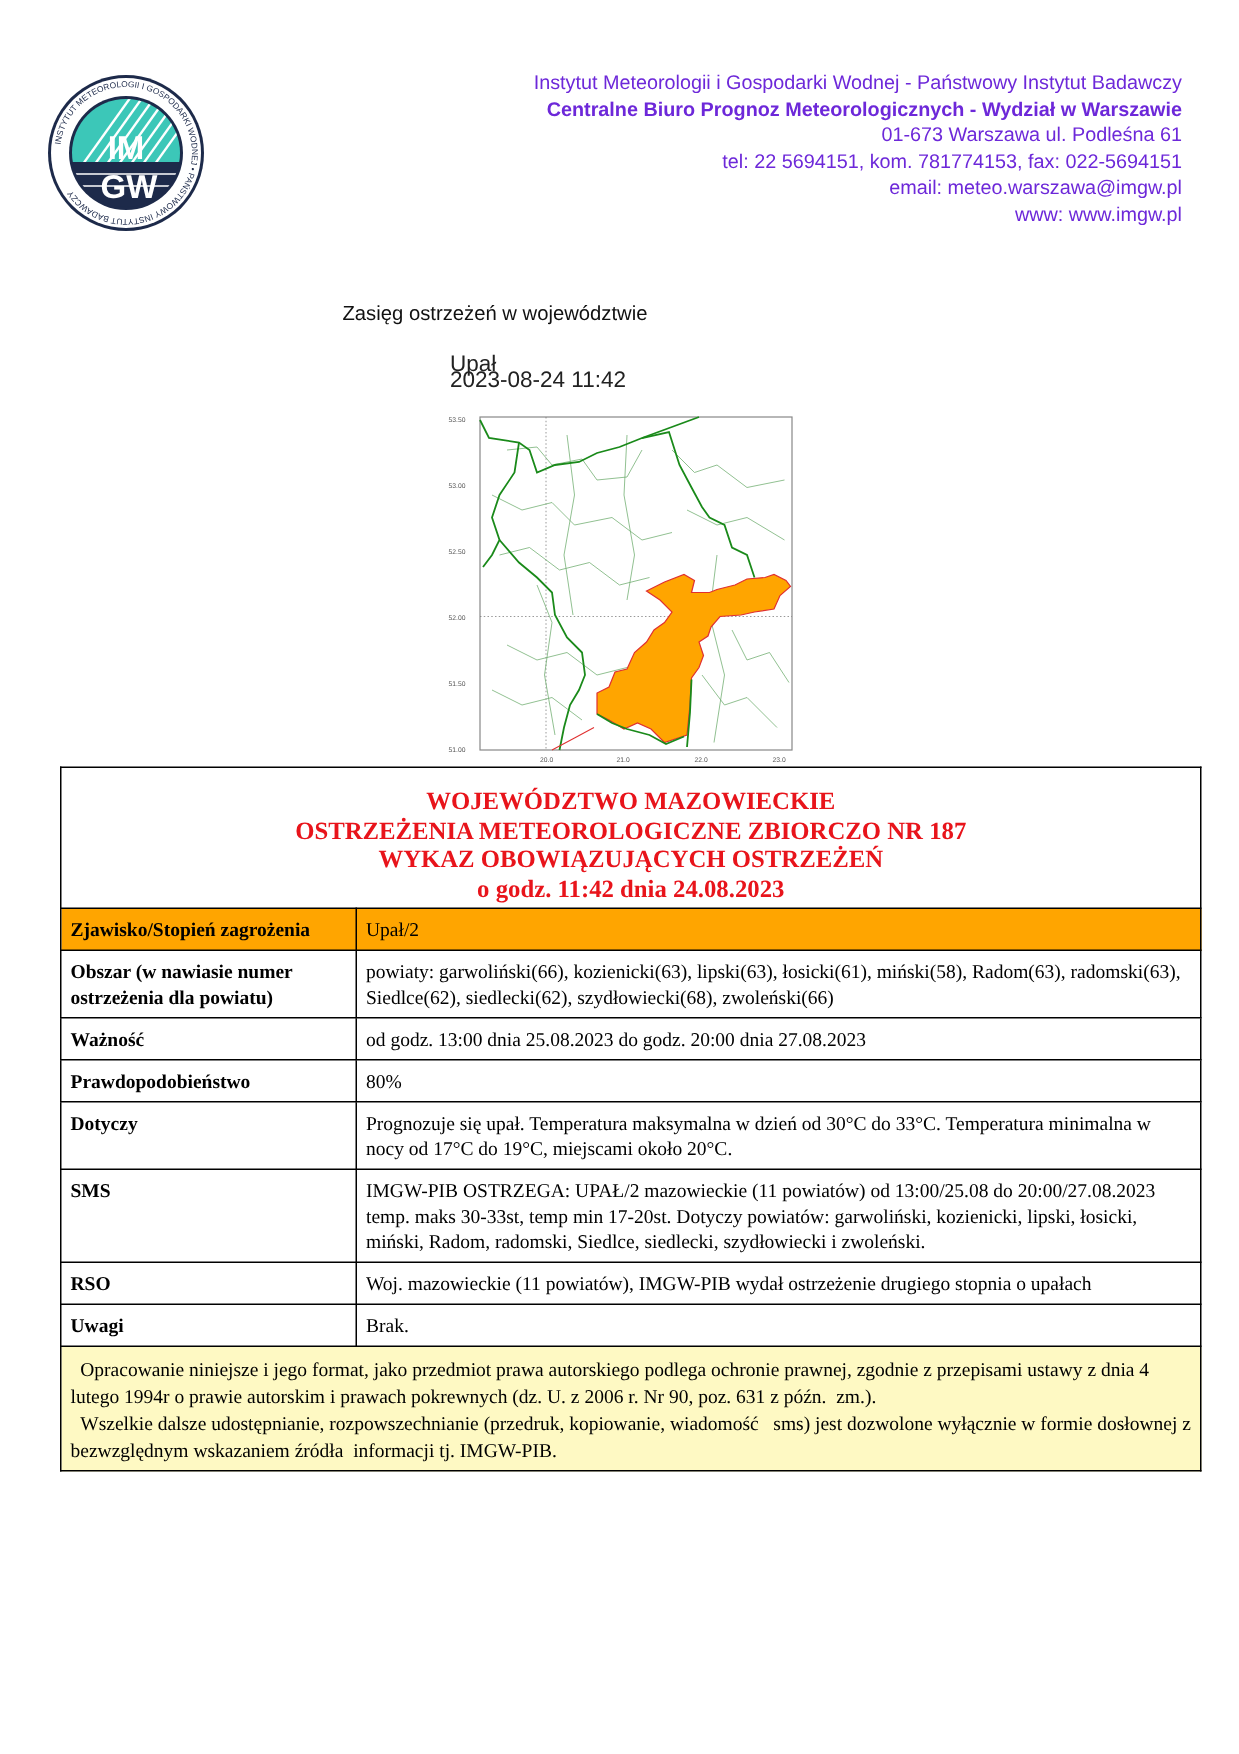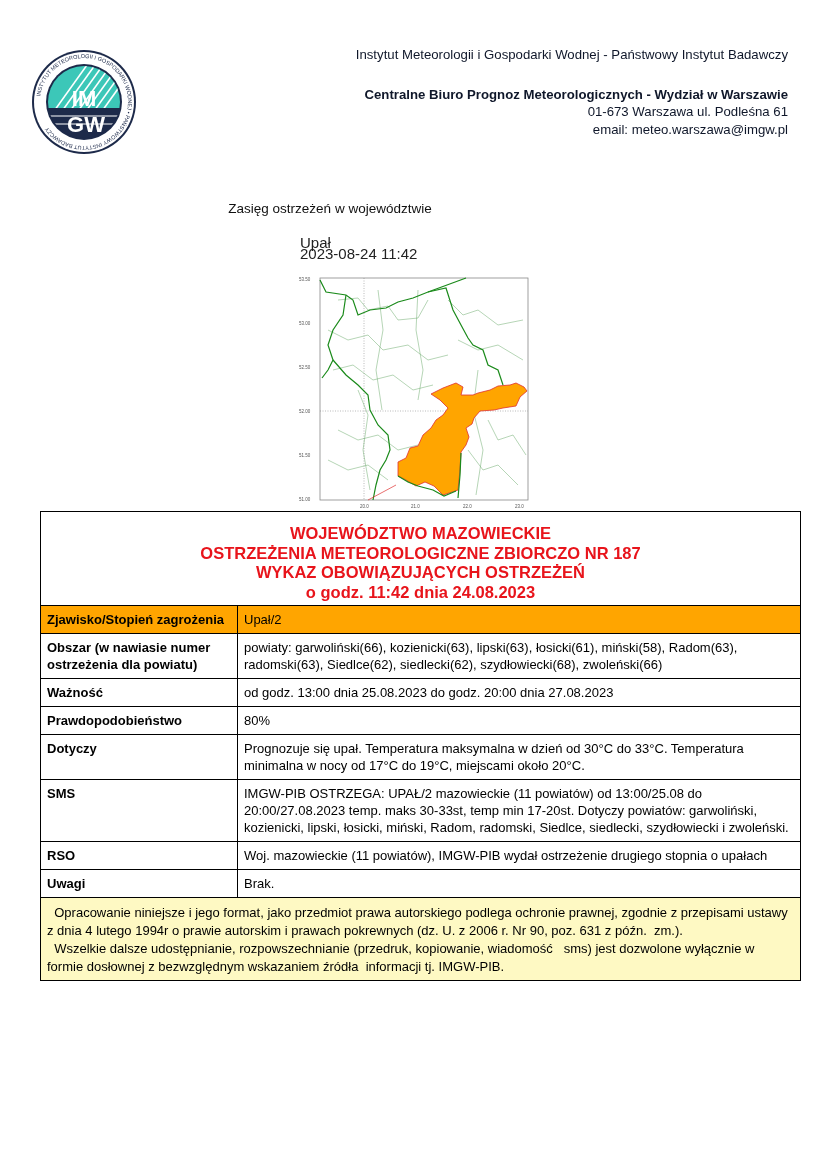--- a/index.html
+++ b/index.html
@@ -1,23 +1,23 @@
 <!DOCTYPE html>
 <html><head>
 <meta charset="utf-8">
 <style>
   html, body { margin: 0; padding: 0; background: #ffffff; }
   body { width: 826px; height: 1169px; position: relative; overflow: hidden; font-family: "Liberation Sans", sans-serif; }
   .logo { position: absolute; left: 30px; top: 48px; width: 108px; height: 108px; }
-  .header { position: absolute; right: 38px; top: 46px; text-align: right; color: #0f172a; font-family: "Liberation Sans", sans-serif; font-size: 13.2px; line-height: 17.6px; }
-  .header .bold { font-weight: bold; margin-top: 22px; }
+  .header { position: absolute; right: 38px; top: 46px; text-align: right; color: #6d28d9; font-family: "Liberation Sans", sans-serif; font-size: 13.2px; line-height: 17.6px; }
+  .header .bold { font-weight: bold; }
   .section-title { position: absolute; left: 0; width: 660px; top: 201px; text-align: center; font-size: 13.5px; color: #111; }
   .map-title { position: absolute; left: 300px; width: 226px; top: 237px; font-size: 15px; color: #222; line-height: 11px; }
   .map { position: absolute; left: 298px; top: 270px; width: 235px; height: 240px; }
-  .tbl { position: absolute; left: 40px; top: 511px; width: 761px; border: 1px solid #000; border-collapse: collapse; font-family: Liberation Sans, sans-serif; font-size: 13px; color: #000; }
+  .tbl { position: absolute; left: 40px; top: 511px; width: 761px; border: 1px solid #000; border-collapse: collapse; font-family: Liberation Serif, serif; font-size: 13px; color: #000; }
   .tbl td { border: 1px solid #000; vertical-align: top; padding: 18px 6px; }
   .tbl .title-cell { text-align: center; color: #e8141b; font-weight: bold; font-size: 16.5px; line-height: 19.5px; padding: 12px 0 3px 0; }
   .tbl .lbl { width: 184px; font-weight: bold; }
   .tbl .orange td { background: #ffa500; }
   .tbl .footer-cell { background: #fef9c3; padding: 6px 6px 4px 6px; line-height: 18px; }
   .row-pad { padding-top: 5px !important; padding-bottom: 5px !important; line-height: 17px; }
 </style>
 </head>
 <body>
 
@@ -53,21 +53,23 @@
     <text x="56" y="84" text-anchor="middle" font-family="Liberation Sans, sans-serif" font-weight="bold" font-size="22" fill="#ffffff">GW</text>
     <path id="ring" d="M 54 54 m -44 0 a 44 44 0 1 1 88 0 a 44 44 0 1 1 -88 0" fill="none"></path>
     <text font-family="Liberation Sans, sans-serif" font-size="5.6" fill="#1d2a4a"><textPath href="#ring" startOffset="2%">INSTYTUT METEOROLOGII I GOSPODARKI WODNEJ • PAŃSTWOWY INSTYTUT BADAWCZY</textPath></text>
   </svg>
 </div>
 
 <div class="header">
   <div>Instytut Meteorologii i Gospodarki Wodnej - Państwowy Instytut Badawczy</div>
   <div class="bold">Centralne Biuro Prognoz Meteorologicznych - Wydział w Warszawie</div>
   <div>01-673 Warszawa ul. Podleśna  61</div>
+  <div>tel: 22 5694151, kom. 781774153, fax: 022-5694151</div>
   <div>email: meteo.warszawa@imgw.pl</div>
+  <div>www: www.imgw.pl</div>
 </div>
 
 <div class="section-title">Zasięg ostrzeżeń  w województwie</div>
 
 <div class="map-title">
   <div>Upał</div>
   <div>2023-08-24 11:42</div>
 </div>
 
 <div class="map">

